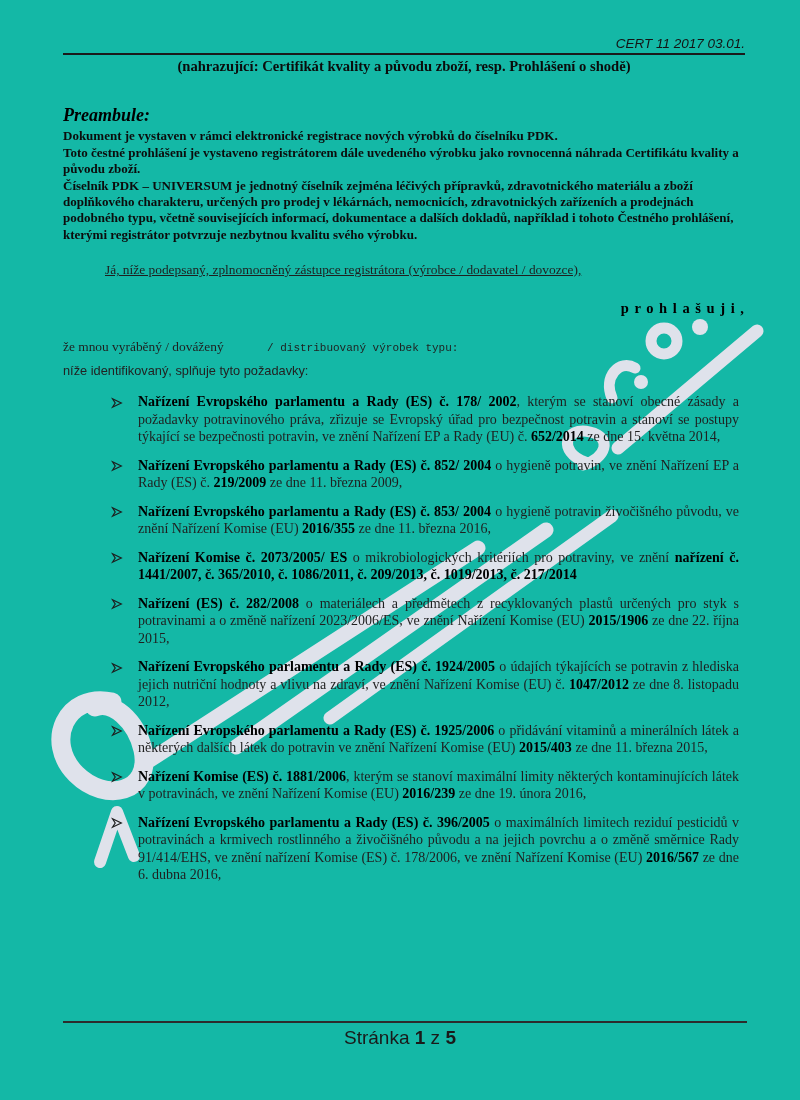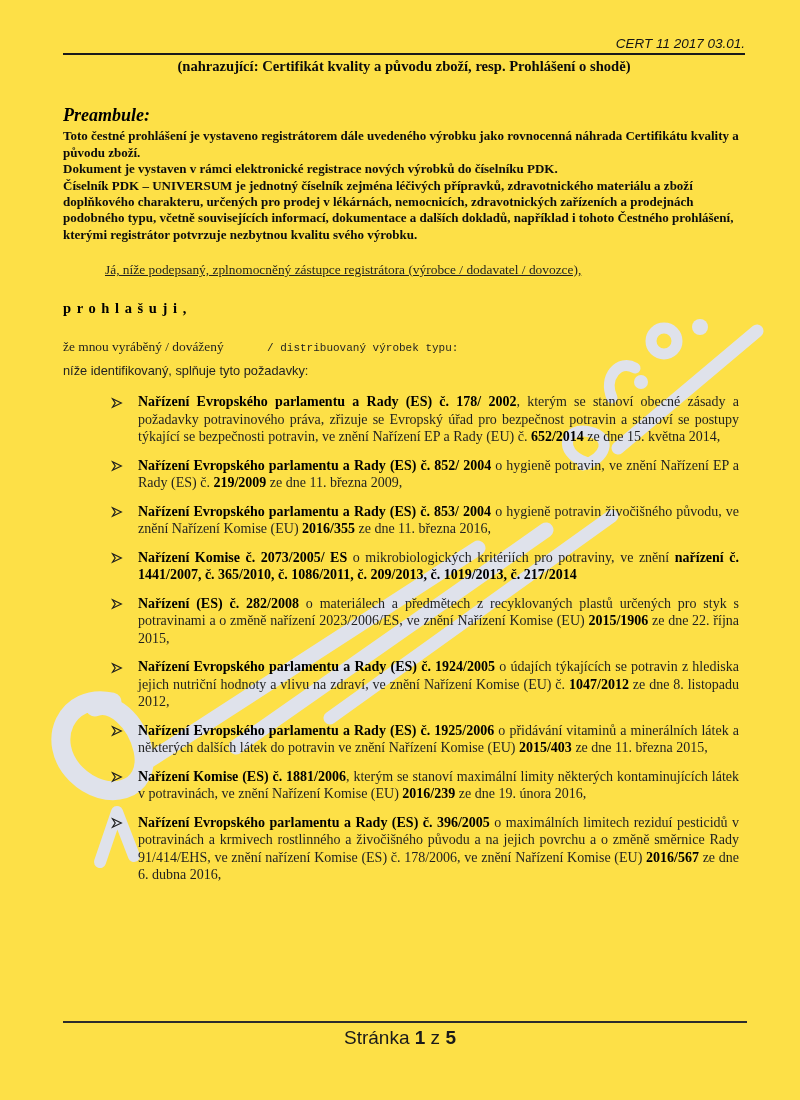--- a/index.html
+++ b/index.html
@@ -1,19 +1,19 @@
 <!DOCTYPE html>
 <html><head>
 <meta charset="utf-8">
 <style>
   html,body{margin:0;padding:0;background:#888;}
   .page{
     position:relative;
     width:800px;height:1100px;
-    background:#fde047;
+    background:#14b8a6;
     overflow:hidden;
     font-family:"Liberation Serif", serif;
     color:#1f1f1f;
     margin:0 auto;
   }
   .watermark{position:absolute;left:0;top:0;z-index:0;pointer-events:none;}
   .content{position:relative;z-index:1;padding:0 55px 0 63px;}
   .header-code{
     padding-top:36px;
     text-align:right;
@@ -53,21 +53,21 @@
     color:#0c0c0c;
   }
   .decl-intro{
     margin:19px 0 0 0;
     font-size:13.4px;
     text-indent:42px;
     text-decoration:underline;
   }
   .decl-verb{
     margin:22px 0;
-    text-align:left;
+    text-align:right;
     font-size:14.5px;
     font-weight:bold;
     color:#000;
     letter-spacing:1px;
   }
   .type-line{margin:0;font-size:13.4px;}
   .type-line .sans-run{font-family:Liberation Mono, monospace;font-size:11px;margin-left:40px;}
   .product-type{
     margin:13px 0 8px 0;
     text-align:center;
@@ -138,22 +138,22 @@
 
   <div class="content">
 
     <div class="header-code">CERT 11 2017 03.01.</div>
     <div class="top-rule"></div>
 
     <div class="doc-subtitle">(nahrazující: Certifikát kvality a původu zboží, resp. Prohlášení o shodě)</div>
 
     <div class="preamble-heading">Preambule:</div>
     <div class="preamble">
+      <p>Dokument je vystaven v rámci elektronické registrace nových výrobků do číselníku PDK.</p>
       <p>Toto čestné prohlášení je vystaveno registrátorem dále uvedeného výrobku jako rovnocenná náhrada Certifikátu kvality a původu zboží.</p>
-      <p>Dokument je vystaven v rámci elektronické registrace nových výrobků do číselníku PDK.</p>
       <p>Číselník PDK – UNIVERSUM je jednotný číselník zejména léčivých přípravků, zdravotnického materiálu a zboží doplňkového charakteru, určených pro prodej v lékárnách, nemocnicích, zdravotnických zařízeních a prodejnách podobného typu, včetně souvisejících informací, dokumentace a dalších dokladů, například i tohoto Čestného prohlášení, kterými registrátor potvrzuje nezbytnou kvalitu svého výrobku.</p>
     </div>
 
     <p class="decl-intro">Já, níže podepsaný, zplnomocněný zástupce registrátora (výrobce / dodavatel / dovozce),</p>
 
     <p class="decl-verb">p r o h l a š u j i ,</p>
 
     <p class="type-line"><span>že mnou vyráběný / dovážený </span><span class="sans-run"> / distribuovaný výrobek typu:</span></p>
 
 

